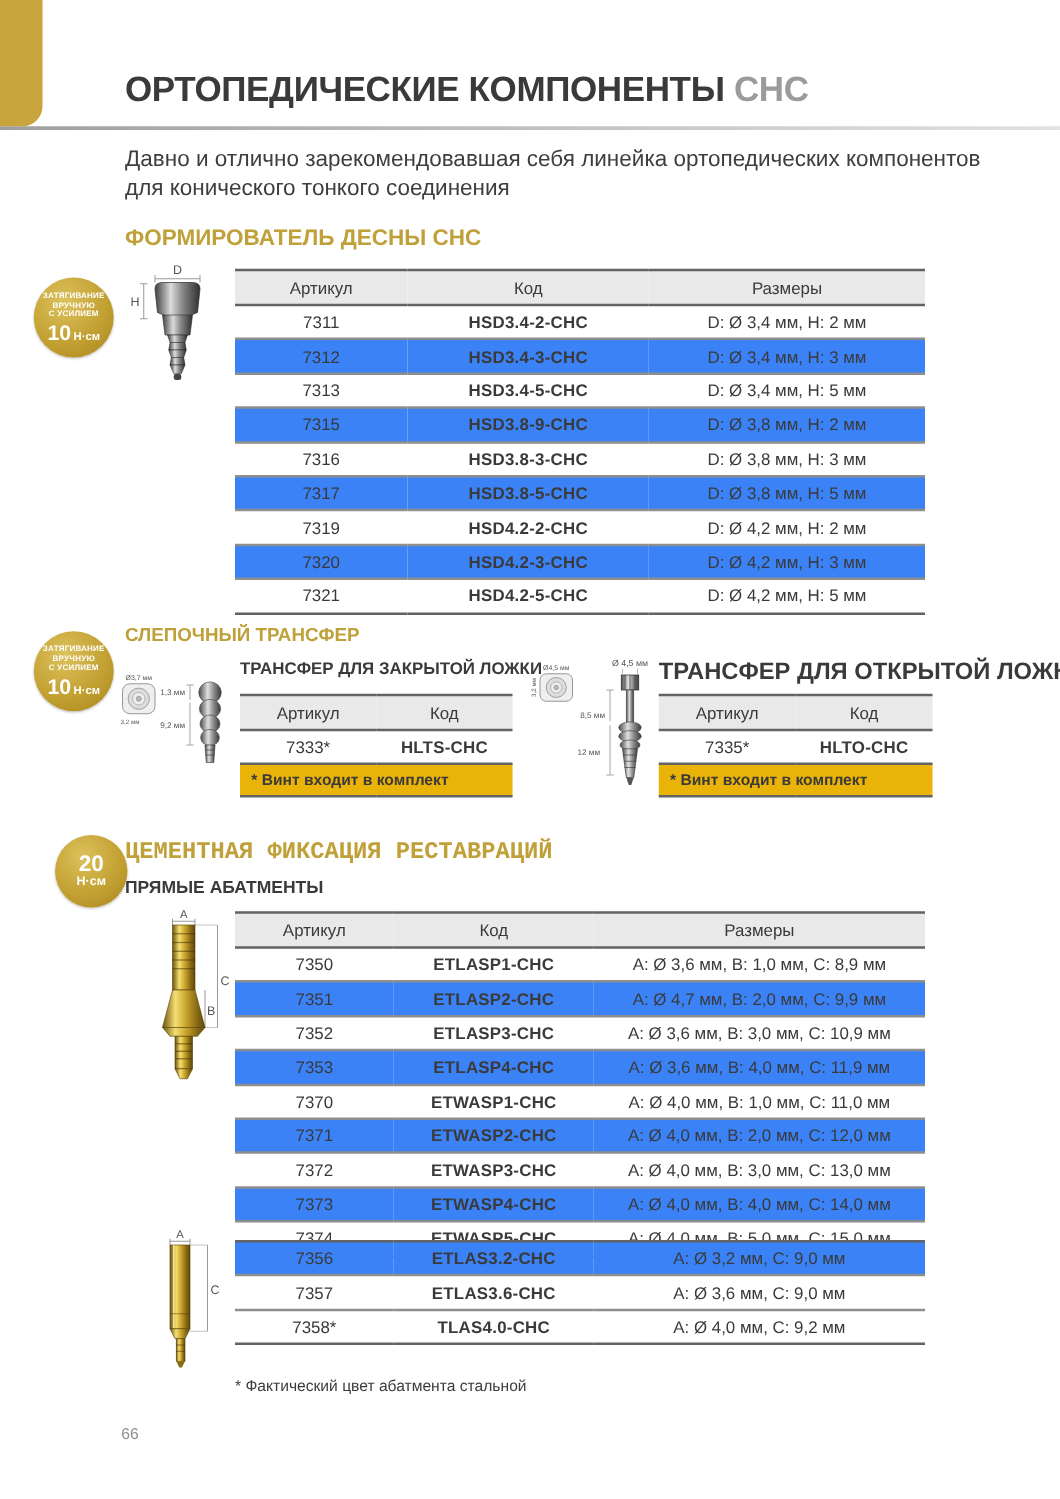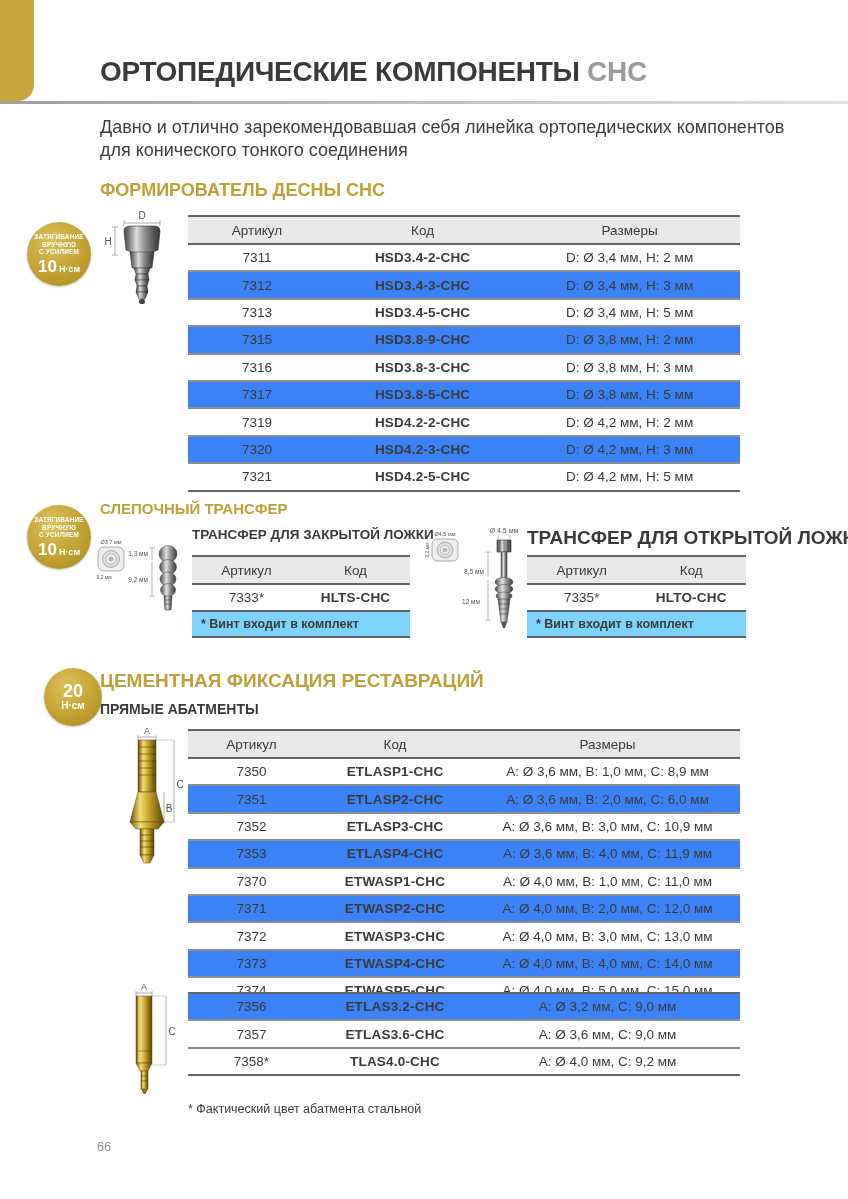--- a/index.html
+++ b/index.html
@@ -24,21 +24,21 @@
   .badge .unit{font-size:9px;font-weight:600;}
 
   table.tbl{position:absolute;border-collapse:collapse;table-layout:fixed;font-size:13.5px;color:#3a3a3a;border-bottom:2px solid #636363;}
   table.tbl tr{border-top:2px solid #8e8e8e;}
   table.tbl tr:first-child{border-top:2px solid #636363;}
   table.tbl th{background:#E9E9E9;font-weight:400;height:26px;padding:0 5px;text-align:center;}
   table.tbl td{height:25.4px;padding:0 4px;text-align:center;}
   table.tbl tr.alt td{background:#3b82f6;}
   table.tbl td.code{font-weight:600;letter-spacing:.2px;}
   table.tbl tr.footnote-row{border-top:2px solid #636363;}
-  table.tbl tr.footnote-row td{background:#7dd3fc;text-align:left;padding:0 0 0 9px;font-weight:600;font-size:12.5px;height:24px;}
+  table.tbl tr.footnote-row td{background:#eab308;text-align:left;padding:0 0 0 9px;font-weight:600;font-size:12.5px;height:24px;}
 
   .foot-note{position:absolute;font-size:12.5px;color:#3c3c3c;}
   .page-number{position:absolute;left:97px;top:1140px;font-size:12.5px;color:#8d8d8d;}
   svg{position:absolute;overflow:visible;}
   svg text{font-family:"Liberation Sans","DejaVu Sans",sans-serif;fill:#555;}
 </style>
 </head>
 <body>
 
 <div class="page">
@@ -280,21 +280,21 @@
         <td colspan="2">* Винт входит в комплект</td>
       </tr>
     </tfoot>
   </table>
 
   <div class="badge" style="left:44px;top:668px;width:58px;height:58px;">
     <span class="big" style="font-size:18px;">20</span>
     <span class="unit" style="font-size:10px;">Н·см</span>
   </div>
 
-  <div class="sec-heading" style="left:100px;top:670px;font-size:19px;">ЦЕМЕНТНАЯ ФИКСАЦИЯ РЕСТАВРАЦИЙ</div>
+  <div class="sec-heading" style="left:100px;top:670px;font-size:19px;font-family:Liberation Mono, monospace;">ЦЕМЕНТНАЯ ФИКСАЦИЯ РЕСТАВРАЦИЙ</div>
   <div class="sub-heading" style="left:100px;top:701px;font-size:14px;">ПРЯМЫЕ АБАТМЕНТЫ</div>
 
   <svg style="left:108px;top:726px;" width="90" height="160" viewBox="0 0 90 160">
     <defs>
       <linearGradient id="gold1" x1="0" y1="0" x2="1" y2="0">
         <stop offset="0" stop-color="#6b520e"></stop>
           <stop offset="0.3" stop-color="#f5de72"></stop>
         <stop offset="0.55" stop-color="#caa52d"></stop>
           <stop offset="0.8" stop-color="#8a6c14"></stop>
         <stop offset="1" stop-color="#5e470c"></stop>
@@ -340,21 +340,21 @@
     </thead>
     <tbody>
         <tr>
           <td>7350</td>
           <td class="code">ETLASP1-CHC</td>
           <td>A: Ø 3,6 мм, B: 1,0 мм, C: 8,9 мм</td>
         </tr>
         <tr class="alt">
           <td>7351</td>
           <td class="code">ETLASP2-CHC</td>
-          <td>A: Ø 3,6 мм, B: 2,0 мм, C: 6,0 мм</td>
+          <td>A: Ø 4,7 мм, B: 2,0 мм, C: 9,9 мм</td>
         </tr>
         <tr>
           <td>7352</td>
           <td class="code">ETLASP3-CHC</td>
           <td>A: Ø 3,6 мм, B: 3,0 мм, C: 10,9 мм</td>
         </tr>
         <tr class="alt">
           <td>7353</td>
           <td class="code">ETLASP4-CHC</td>
           <td>A: Ø 3,6 мм, B: 4,0 мм, C: 11,9 мм</td>

